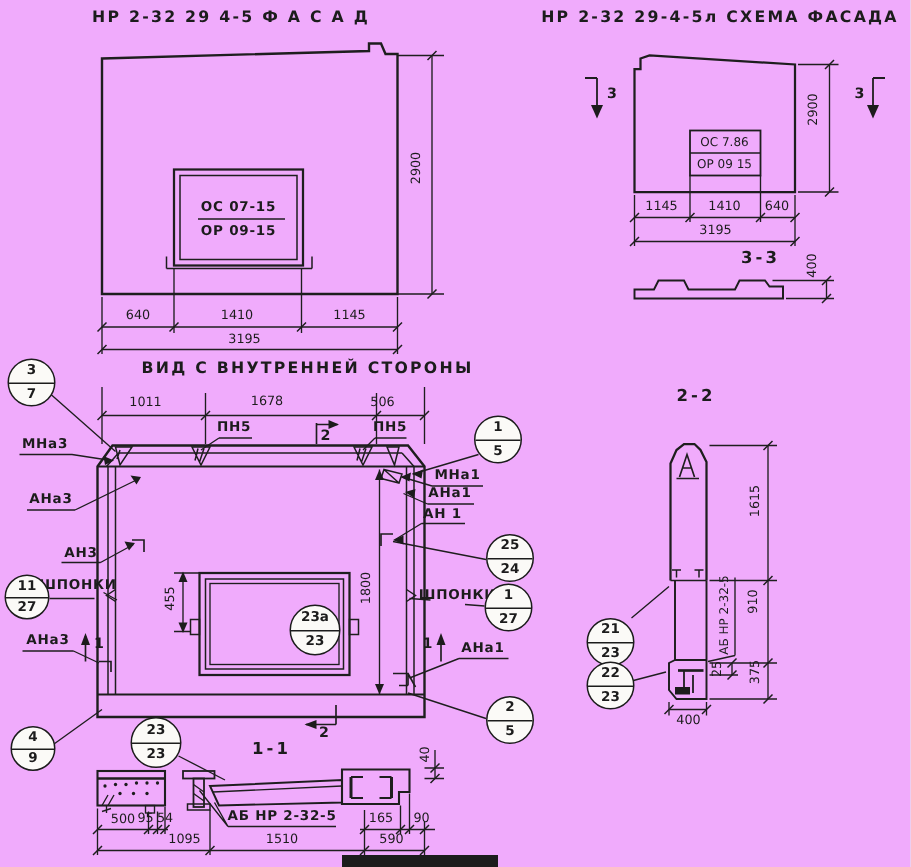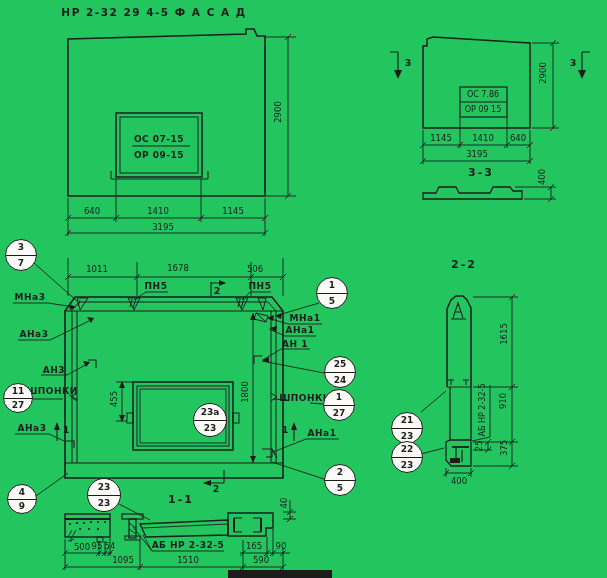--- a/index.html
+++ b/index.html
@@ -1,17 +1,17 @@
 <!DOCTYPE html>
 <html><head>
 <meta charset="utf-8">
 <style>
 *{margin:0;padding:0;box-sizing:border-box}
 html,body{background:#e9e9e9}
-#sheet{position:relative;width:607px;height:578px;background:#22c55e;font-family:"DejaVu Sans",sans-serif;color:#1c1c1c;overflow:hidden}
+#sheet{position:relative;width:607px;height:578px;background:#f0abfc;font-family:"DejaVu Sans",sans-serif;color:#1c1c1c;overflow:hidden}
 #linework{position:absolute;left:0;top:0}
 .t{position:absolute;transform:translate(-50%,-50%);font-size:8.5px;line-height:1;white-space:nowrap;color:#1c1c1c}
 .rot{transform:translate(-50%,-50%) rotate(-90deg)}
 .lbl{font-size:9px;font-weight:bold;letter-spacing:.5px}
 .dim{font-size:8.5px}
 .sm{font-size:8px}
 .ttl{font-size:10.5px;font-weight:bold;letter-spacing:1.5px}
 .sec{font-size:11px;font-weight:bold;letter-spacing:2px}
 .flagnum{font-size:9.5px;font-weight:bold}
 .balloon{position:absolute;transform:translate(-50%,-50%);border:1.4px solid #1c1c1c;border-radius:50%;background:#fbfaf7;display:flex;flex-direction:column;text-align:center;z-index:3}
@@ -151,32 +151,34 @@
 
 <span class="t ttl" style="left:154px;top:12px">НР 2-32 29 4-5   Ф А С А Д</span>
 <span class="t lbl" style="left:159px;top:139px">ОС 07-15</span>
 <span class="t lbl" style="left:159px;top:155px">ОР 09-15</span>
 <span class="t dim rot" style="left:278px;top:112px">2900</span>
 <span class="t dim" style="left:92px;top:211px">640</span>
 <span class="t dim" style="left:158px;top:211px">1410</span>
 <span class="t dim" style="left:233px;top:211px">1145</span>
 <span class="t dim" style="left:163px;top:227px">3195</span>
 
+<span class="t ttl" style="left:480px;top:12px">НР 2-32 29-4-5л  СХЕМА ФАСАДА</span>
 <span class="t sm" style="left:483px;top:95px">ОС 7.86</span>
 <span class="t sm" style="left:483px;top:110px">ОР 09 15</span>
 <span class="t flagnum" style="left:408px;top:63px">3</span>
 <span class="t flagnum" style="left:573px;top:63px">3</span>
 <span class="t dim rot" style="left:543px;top:73px">2900</span>
 <span class="t dim" style="left:441px;top:138px">1145</span>
 <span class="t dim" style="left:483px;top:138px">1410</span>
 <span class="t dim" style="left:518px;top:138px">640</span>
 <span class="t dim" style="left:477px;top:154px">3195</span>
-<span class="t sec" style="left:481px;top:172px">3-3</span>
+<span class="t sec" style="left:507px;top:172px">3-3</span>
 <span class="t dim rot" style="left:542px;top:177px">400</span>
 
+<span class="t ttl" style="left:205px;top:246px">ВИД С ВНУТРЕННЕЙ СТОРОНЫ</span>
 <span class="t dim" style="left:97px;top:269px">1011</span>
 <span class="t dim" style="left:178px;top:268px">1678</span>
 <span class="t dim" style="left:255px;top:269px">506</span>
 <span class="t lbl" style="left:156px;top:286px">ПН5</span>
 <span class="t lbl" style="left:260px;top:286px">ПН5</span>
 <span class="t flagnum" style="left:217px;top:291px">2</span>
 <span class="t flagnum" style="left:216px;top:489px">2</span>
 <span class="t lbl" style="left:30px;top:297px">МНа3</span>
 <span class="t lbl" style="left:34px;top:334px">АНа3</span>
 <span class="t lbl" style="left:54px;top:370px">АН3</span>

